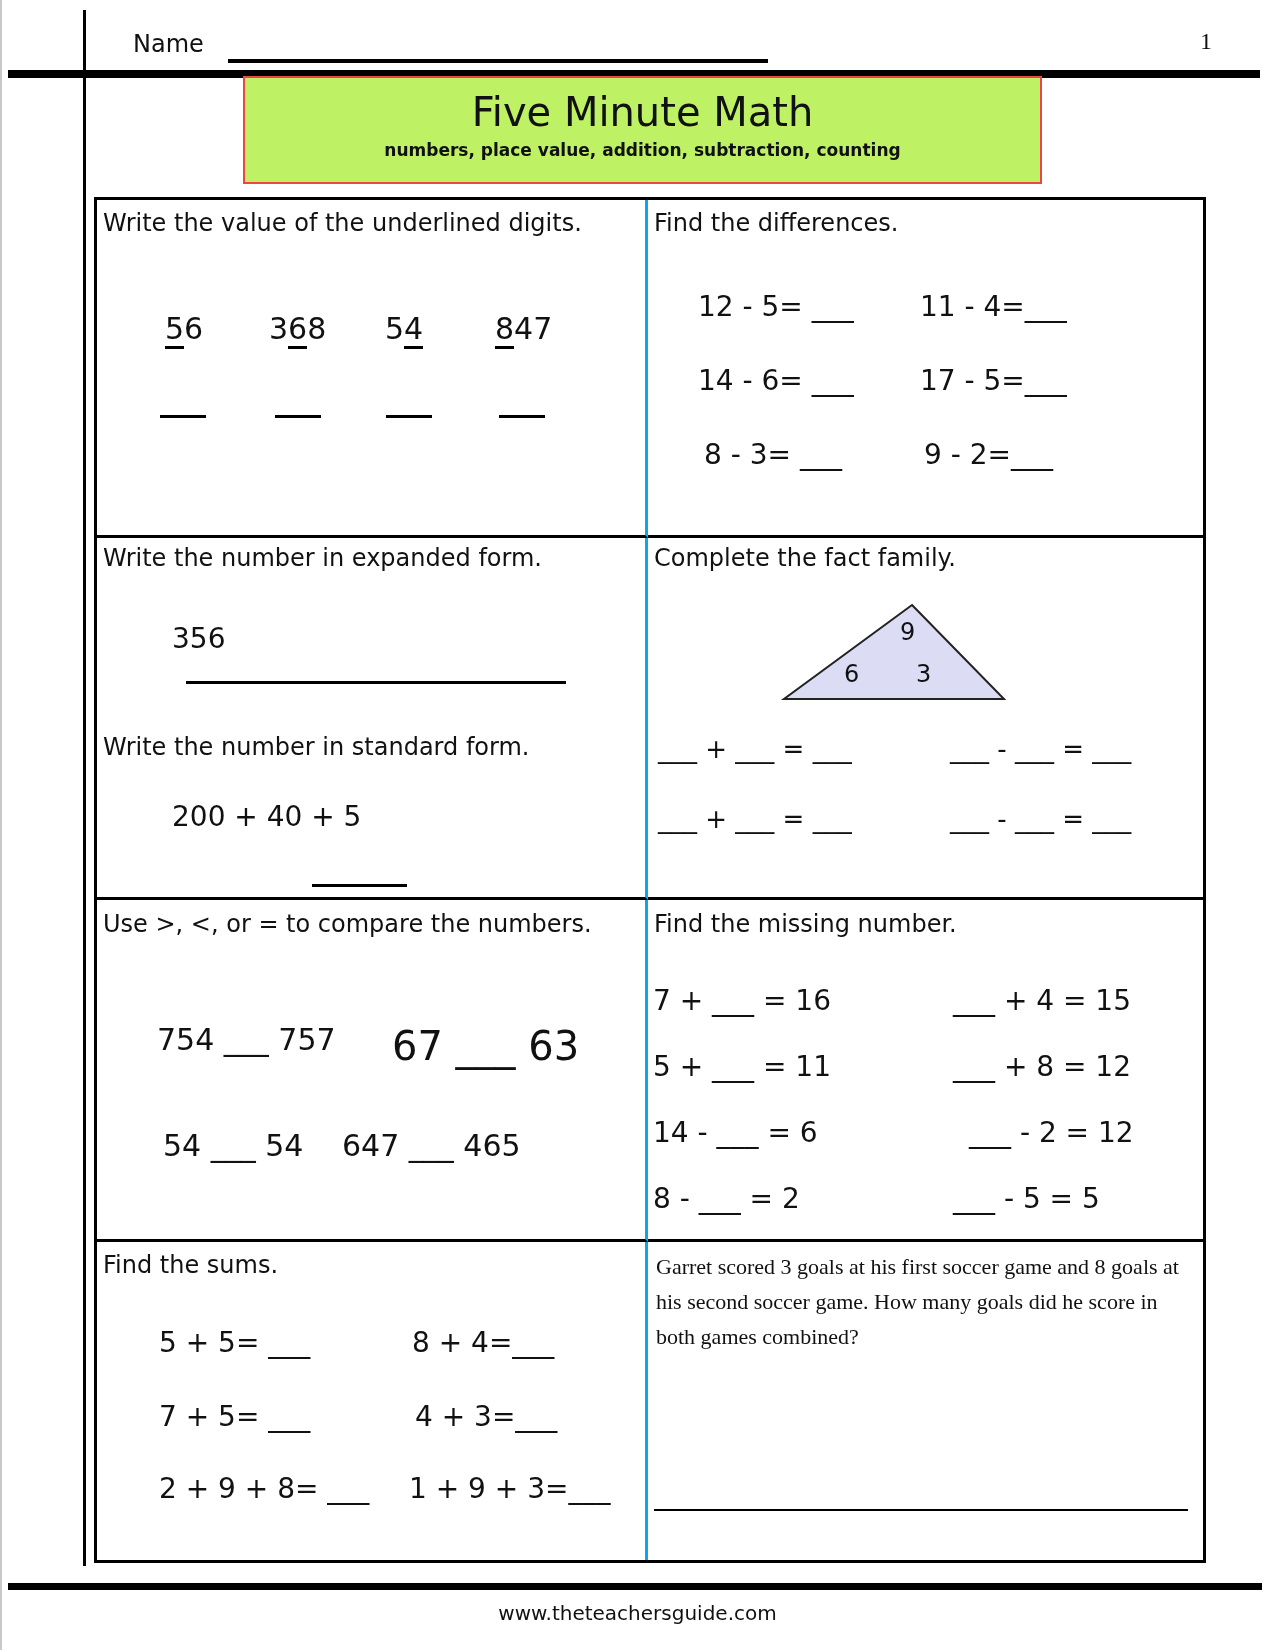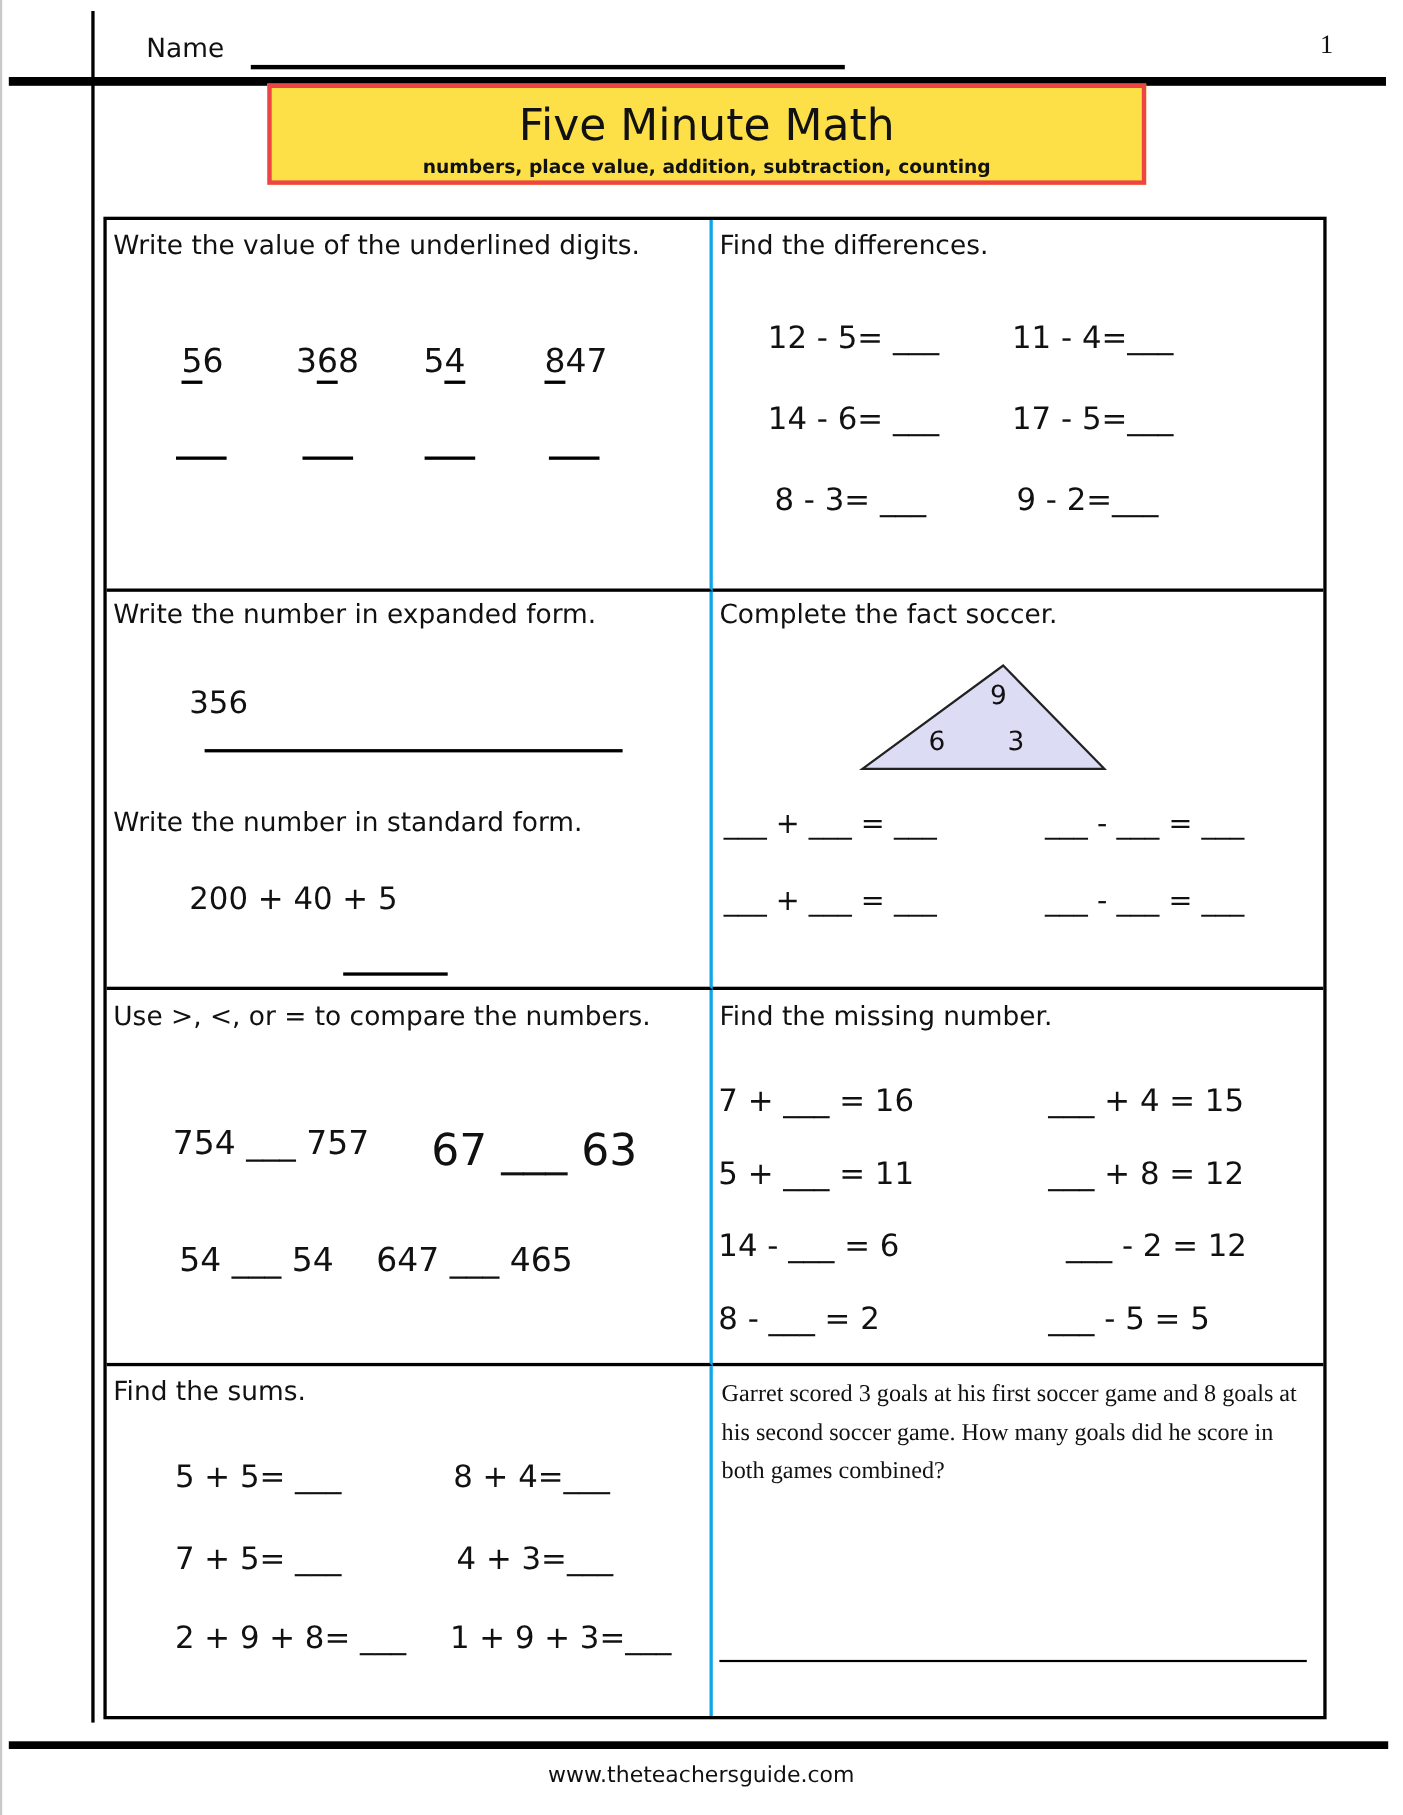--- a/index.html
+++ b/index.html
@@ -4,22 +4,22 @@
 <style>
   html,body{margin:0;padding:0;background:#fff;}
   .page{position:relative;width:1275px;height:1650px;background:#ffffff;
         font-family:"DejaVu Sans",sans-serif;color:#111;overflow:hidden;}
   .edge-left{position:absolute;left:0;top:0;width:2px;height:100%;background:#c9c9c9;}
   .vrule{position:absolute;left:83px;top:10px;width:3px;height:1556px;background:#000;}
   .name-label{position:absolute;left:133px;top:20px;font-size:24px;line-height:1.1;margin-top:11px;}
   .name-line{position:absolute;left:228px;top:59px;width:540px;height:4px;background:#000;}
   .pagenum{position:absolute;left:1200px;top:28px;font-size:24px;font-family:"Liberation Serif",serif;}
   .hrule-top{position:absolute;left:8px;top:70px;width:1252px;height:8px;background:#000;}
-  .header-box{position:absolute;left:243px;top:76px;width:799px;height:92px;background:#fde047;
-              border:4px solid #ef4444;box-sizing:border-box;text-align:center;}
+  .header-box{position:absolute;left:243px;top:76px;width:799px;height:108px;background:#bef264;
+              border:2px solid #ef4444;box-sizing:border-box;text-align:center;}
   .title{margin-top:12px;font-size:40px;line-height:1.1;}
   .subtitle{margin-top:6px;font-size:17px;font-weight:600;}
   .grid{position:absolute;left:94px;top:197px;width:1112px;height:1366px;border:3px solid #000;
         box-sizing:border-box;display:grid;grid-template-columns:551px 1fr;
         grid-template-rows:338px 362px 342px 1fr;}
   .cell{position:relative;box-sizing:border-box;}
   .bR{border-right:3px solid #0ea5e9;}
   .bB{border-bottom:3px solid #000;}
   .prompt{position:absolute;font-size:24px;line-height:1.25;white-space:nowrap;}
   .eq{position:absolute;font-size:28px;line-height:1.2;white-space:nowrap;}
@@ -78,21 +78,21 @@
     <div class="cell bR bB">
       <div class="prompt" style="left:6px;top:5px;">Write the number in expanded form.</div>
       <div class="center-big" style="top:84px;">356</div>
       <div class="blank" style="left:89px;top:142px;width:380px;"></div>
       <div class="prompt" style="left:6px;top:194px;">Write the number in standard form.</div>
       <div class="center-big" style="top:262px;">200 + 40 + 5</div>
       <div class="blank" style="left:215px;top:345px;width:95px;"></div>
     </div>
 
     <div class="cell bB">
-      <div class="prompt" style="left:6px;top:5px;">Complete the fact soccer.</div>
+      <div class="prompt" style="left:6px;top:5px;">Complete the fact family.</div>
       <div style="position:absolute;left:130px;top:63px;">
         <svg width="230" height="102" viewBox="0 0 230 102">
           <polygon points="134,4 226,98 6,98" fill="#dcdcf4" stroke="#222" stroke-width="2"></polygon>
         </svg>
       </div>
       <div class="tri-label" style="left:252px;top:82px;">9</div>
       <div class="tri-label" style="left:196px;top:124px;">6</div>
       <div class="tri-label" style="left:268px;top:124px;">3</div>
       <div class="eq" style="left:10px;top:196px;font-size:26px;">___ + ___ = ___</div>
       <div class="eq" style="left:302px;top:196px;font-size:26px;">___ - ___ = ___</div>

